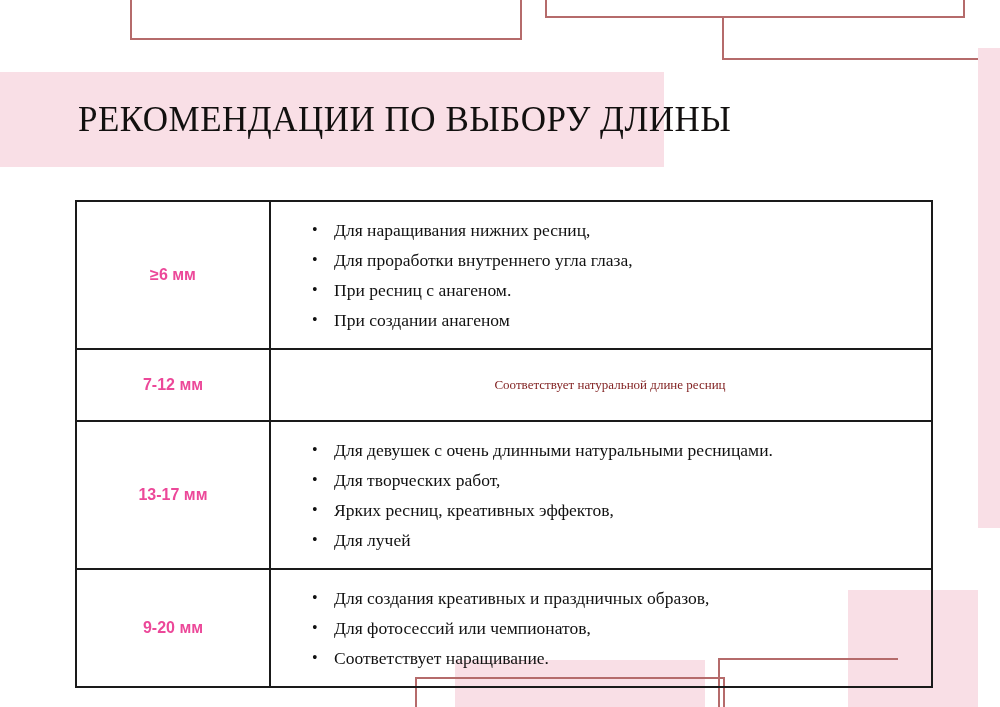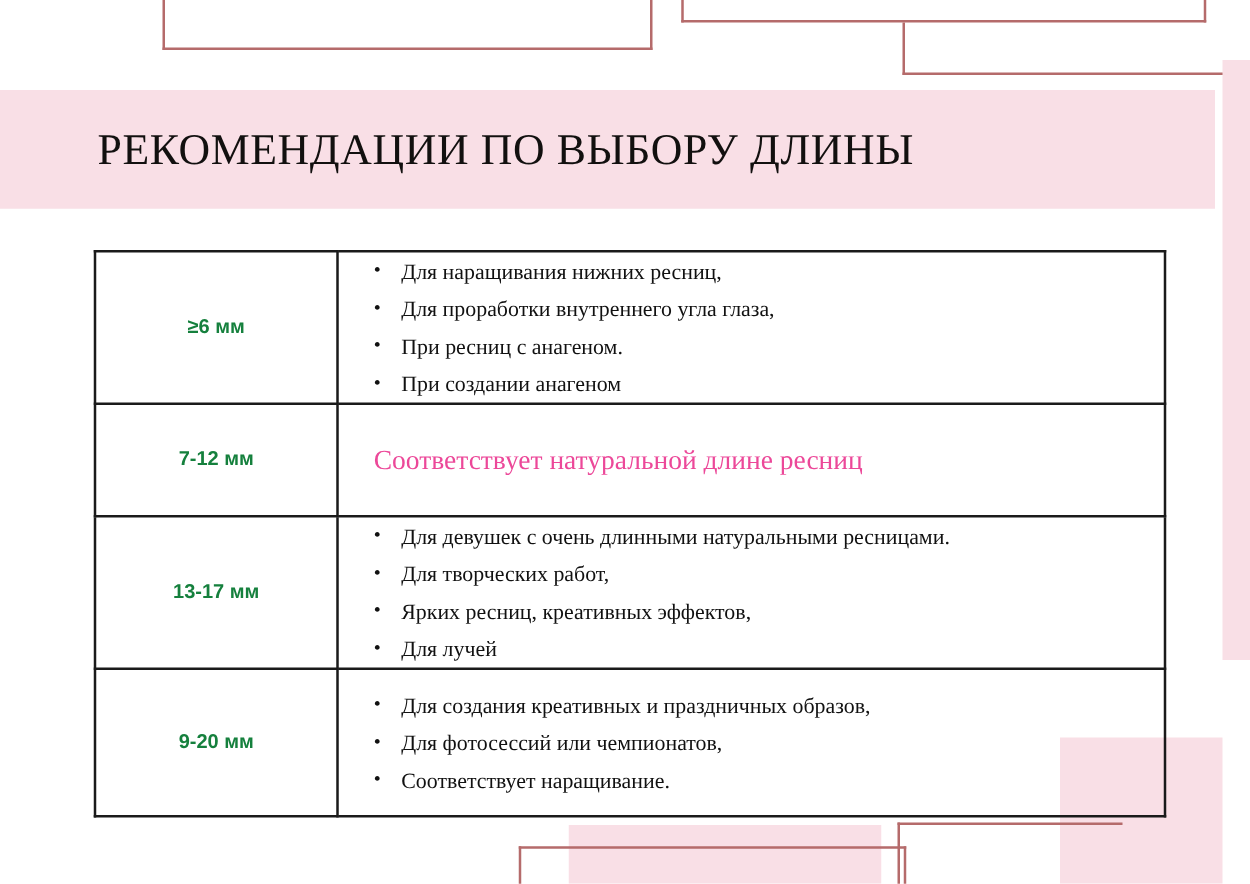--- a/index.html
+++ b/index.html
@@ -82,21 +82,21 @@
     border: 2px solid #b56b6b;
     border-bottom: none;
     border-right: none;
   }
 
   
   .title-banner {
     position: absolute;
     left: 0;
     top: 72px;
-    width: 972px;
+    width: 664px;
     height: 95px;
     background: #f9dfe6;
     display: flex;
     align-items: center;
   }
   .title-text {
     margin-left: 78px;
     font-size: 35px;
     letter-spacing: 0.5px;
     color: #12100f;
@@ -120,28 +120,28 @@
     border: 2px solid #1a1a1a;
     vertical-align: middle;
     padding: 0;
   }
   td.col-range {
     width: 192px;
     text-align: center;
     font-family: "Liberation Sans", sans-serif;
     font-weight: bold;
     font-size: 16px;
-    color: #15803d;
+    color: #ec4899;
   }
   td.col-desc {
     padding: 12px 0 12px 0;
   }
   ul.bullets {
     margin: 0;
-    padding: 0;
+    padding: 13px;
     list-style: none;
   }
   ul.bullets li {
     position: relative;
     padding: 0 10px 0 50px;
     font-size: 17.5px;
     line-height: 30px;
     color: #111111;
     font-family: "Liberation Serif", serif;
   }
@@ -149,27 +149,28 @@
     content: "\2022";
     position: absolute;
     left: 28px;
     top: 0;
     font-size: 16px;
     line-height: 30px;
     color: #111111;
   }
   .plain-text {
     padding: 0 10px 0 28px;
-    font-size: 22px;
+    font-size: 13px;
     line-height: 30px;
-    color: #ec4899;
-    font-family: "Liberation Serif", serif;
+    color: #7f1d1d;
+    font-family: "Liberation Serif", serif;
+    text-align: center;
   }
   .row-h1 { height: 116px; }
-  .row-h2 { height: 90px; }
+  .row-h2 { height: 72px; }
   .row-h3 { height: 114px; }
   .row-h4 { height: 118px; }
 </style>
 </head>
 <body>
 
 <div class="deco deco-line-top-left"></div>
 <div class="deco deco-line-top-right"></div>
 <div class="deco deco-line-top-right2"></div>
 <div class="deco deco-pink-right"></div>

